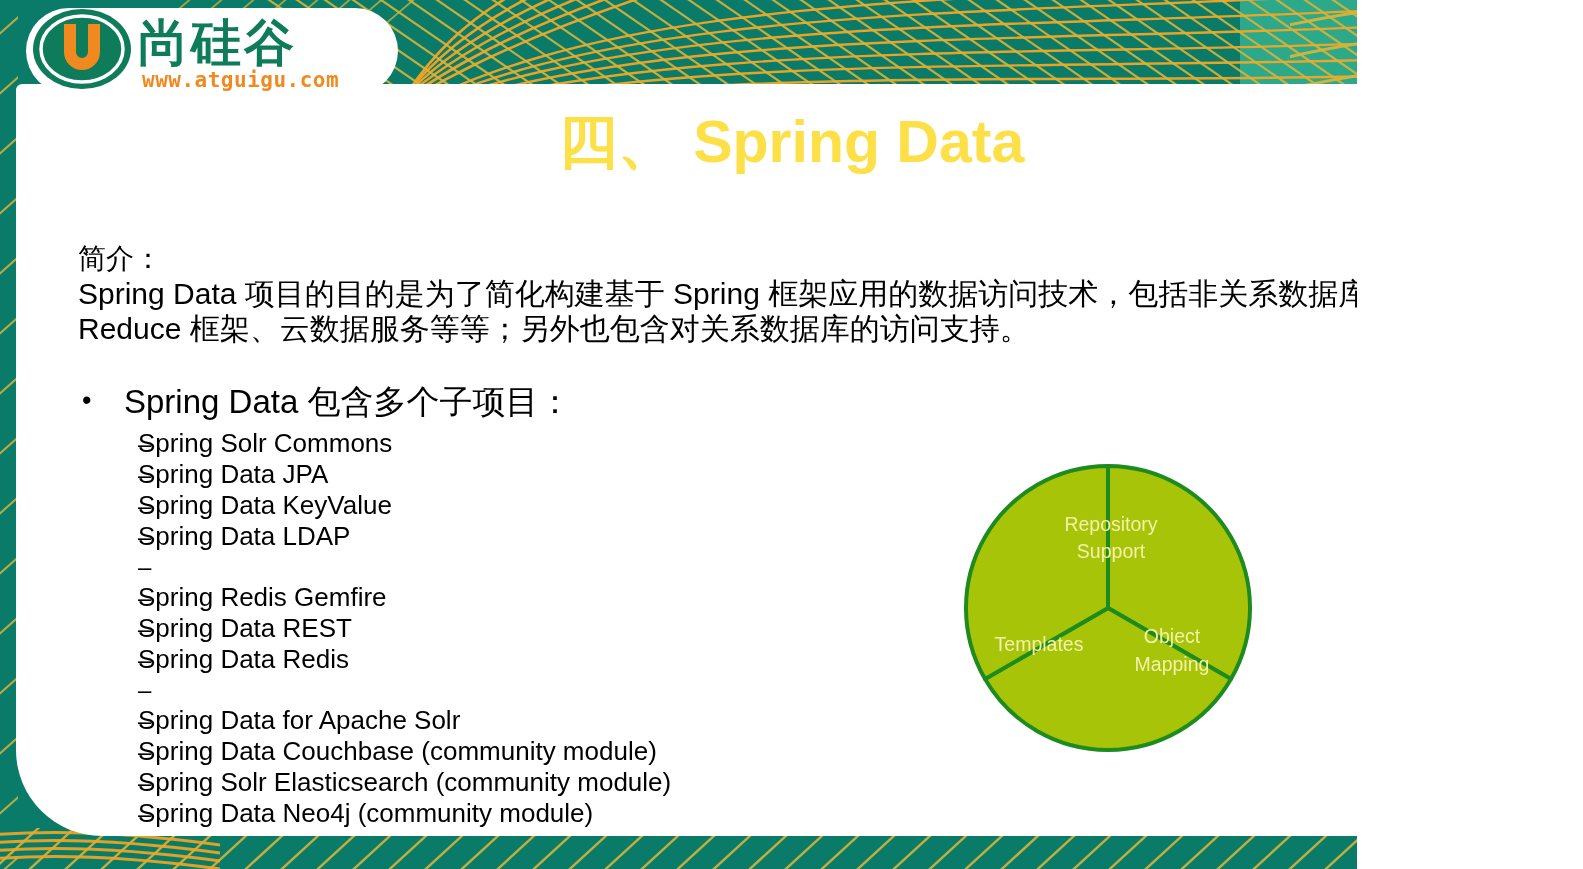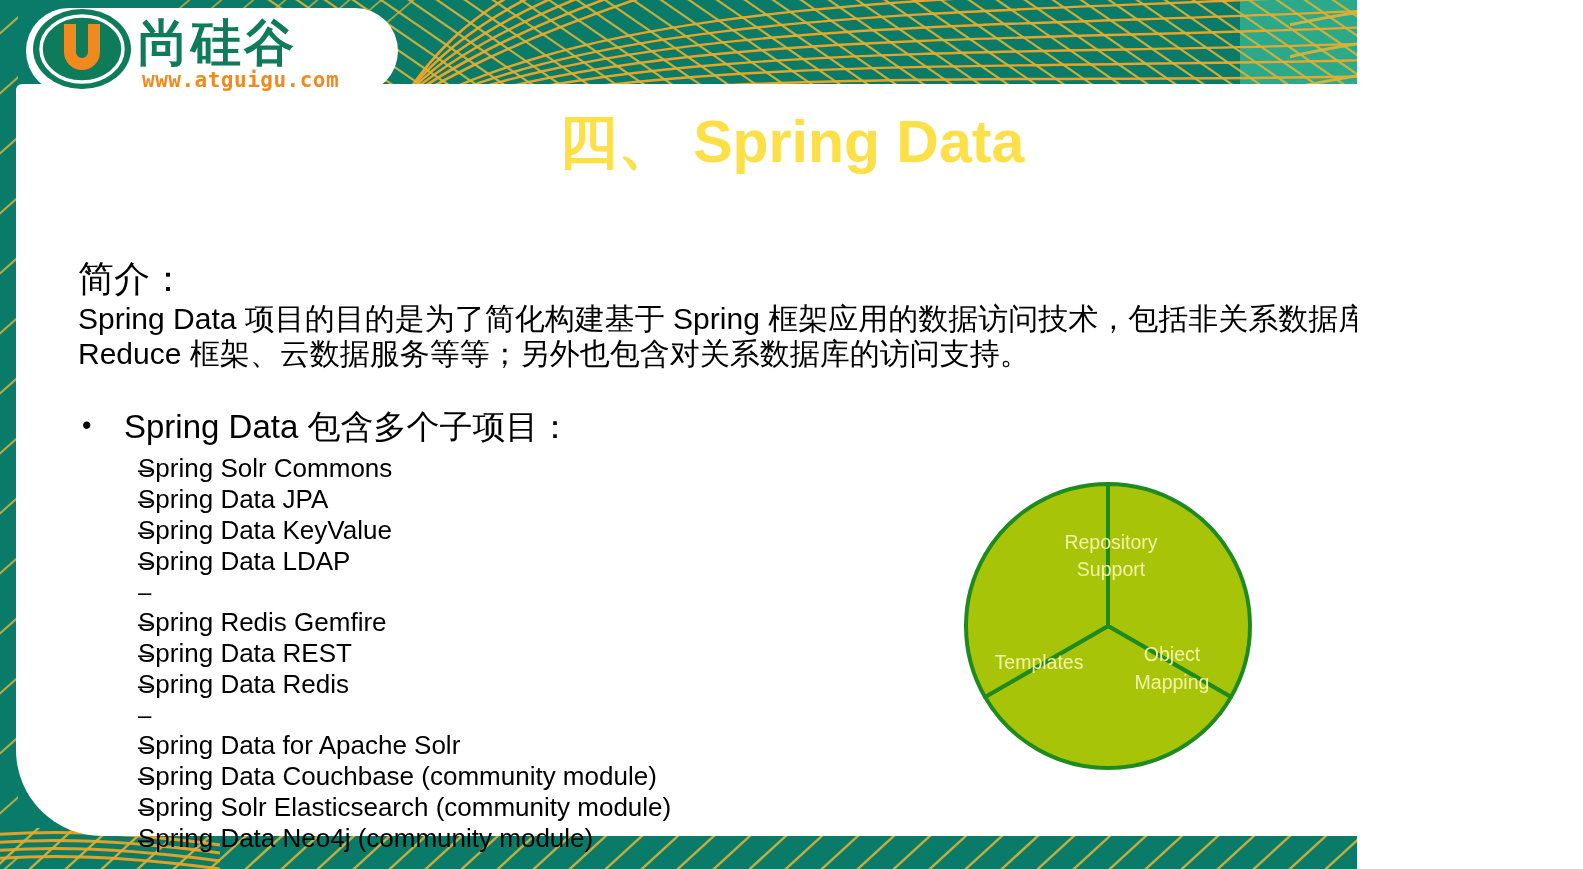--- a/index.html
+++ b/index.html
@@ -76,23 +76,23 @@
   .body-area {
     position: absolute;
     left: 78px;
     top: 242px;
     width: 1420px;
     z-index: 7;
     color: #000000;
   }
 
   .intro-head {
-    font-size: 36px;
+    font-size: 28px;
     line-height: 1.18;
-    margin: 16px 0 2px 0;
+    margin: 0 0 2px 0;
     white-space: pre;
   }
   .intro-para {
     font-size: 30px;
     line-height: 1.15;
     margin: 0;
     max-width: 1400px;
   }
 
   .bullet-l1 {
@@ -131,21 +131,21 @@
     padding-left: 60px;
     box-sizing: border-box;
     font-size: 24px;
   }
   .sublist li .stxt { white-space: pre; }
 
   
   .pie-wrap {
     position: absolute;
     left: 958px;
-    top: 476px;
+    top: 458px;
     width: 300px;
     height: 300px;
     z-index: 8;
   }
   .pie-label {
     fill: #F2F2A8;
     font-family: "Liberation Sans", "DejaVu Sans", sans-serif;
     font-size: 19.5px;
     text-anchor: middle;
   }

